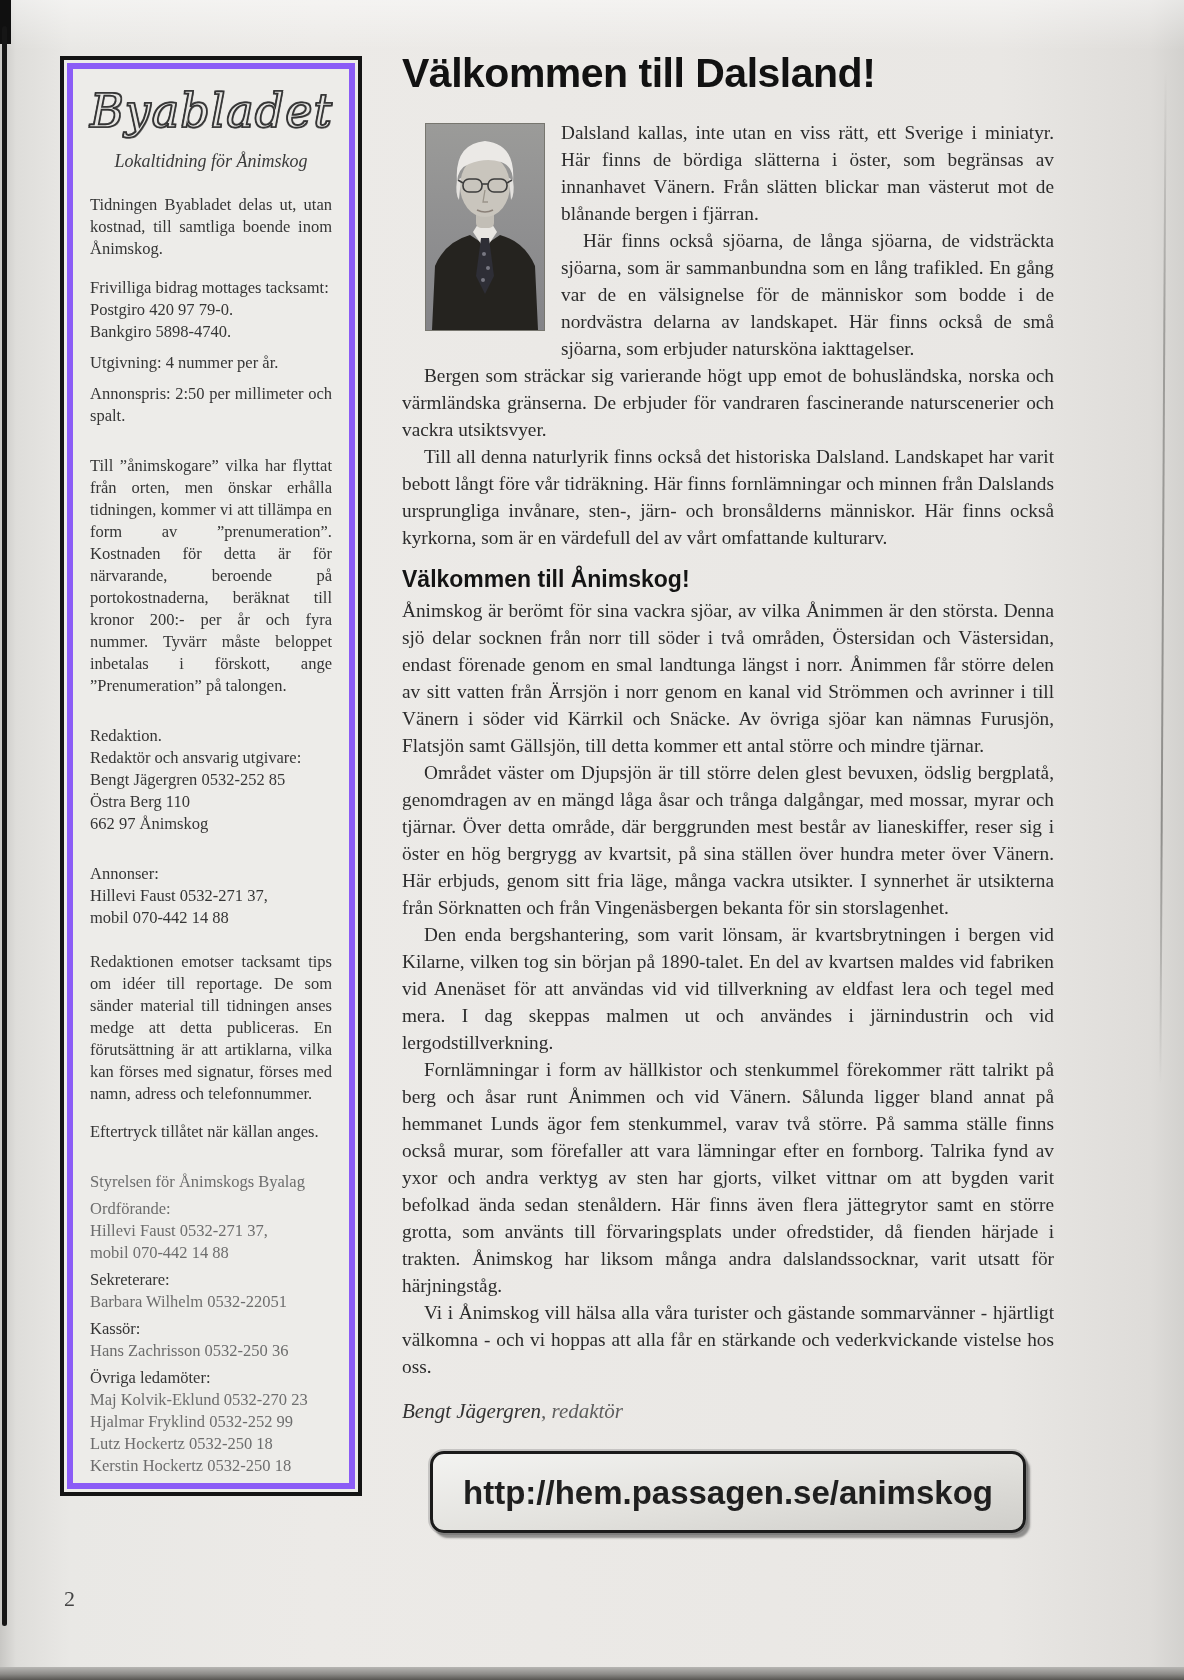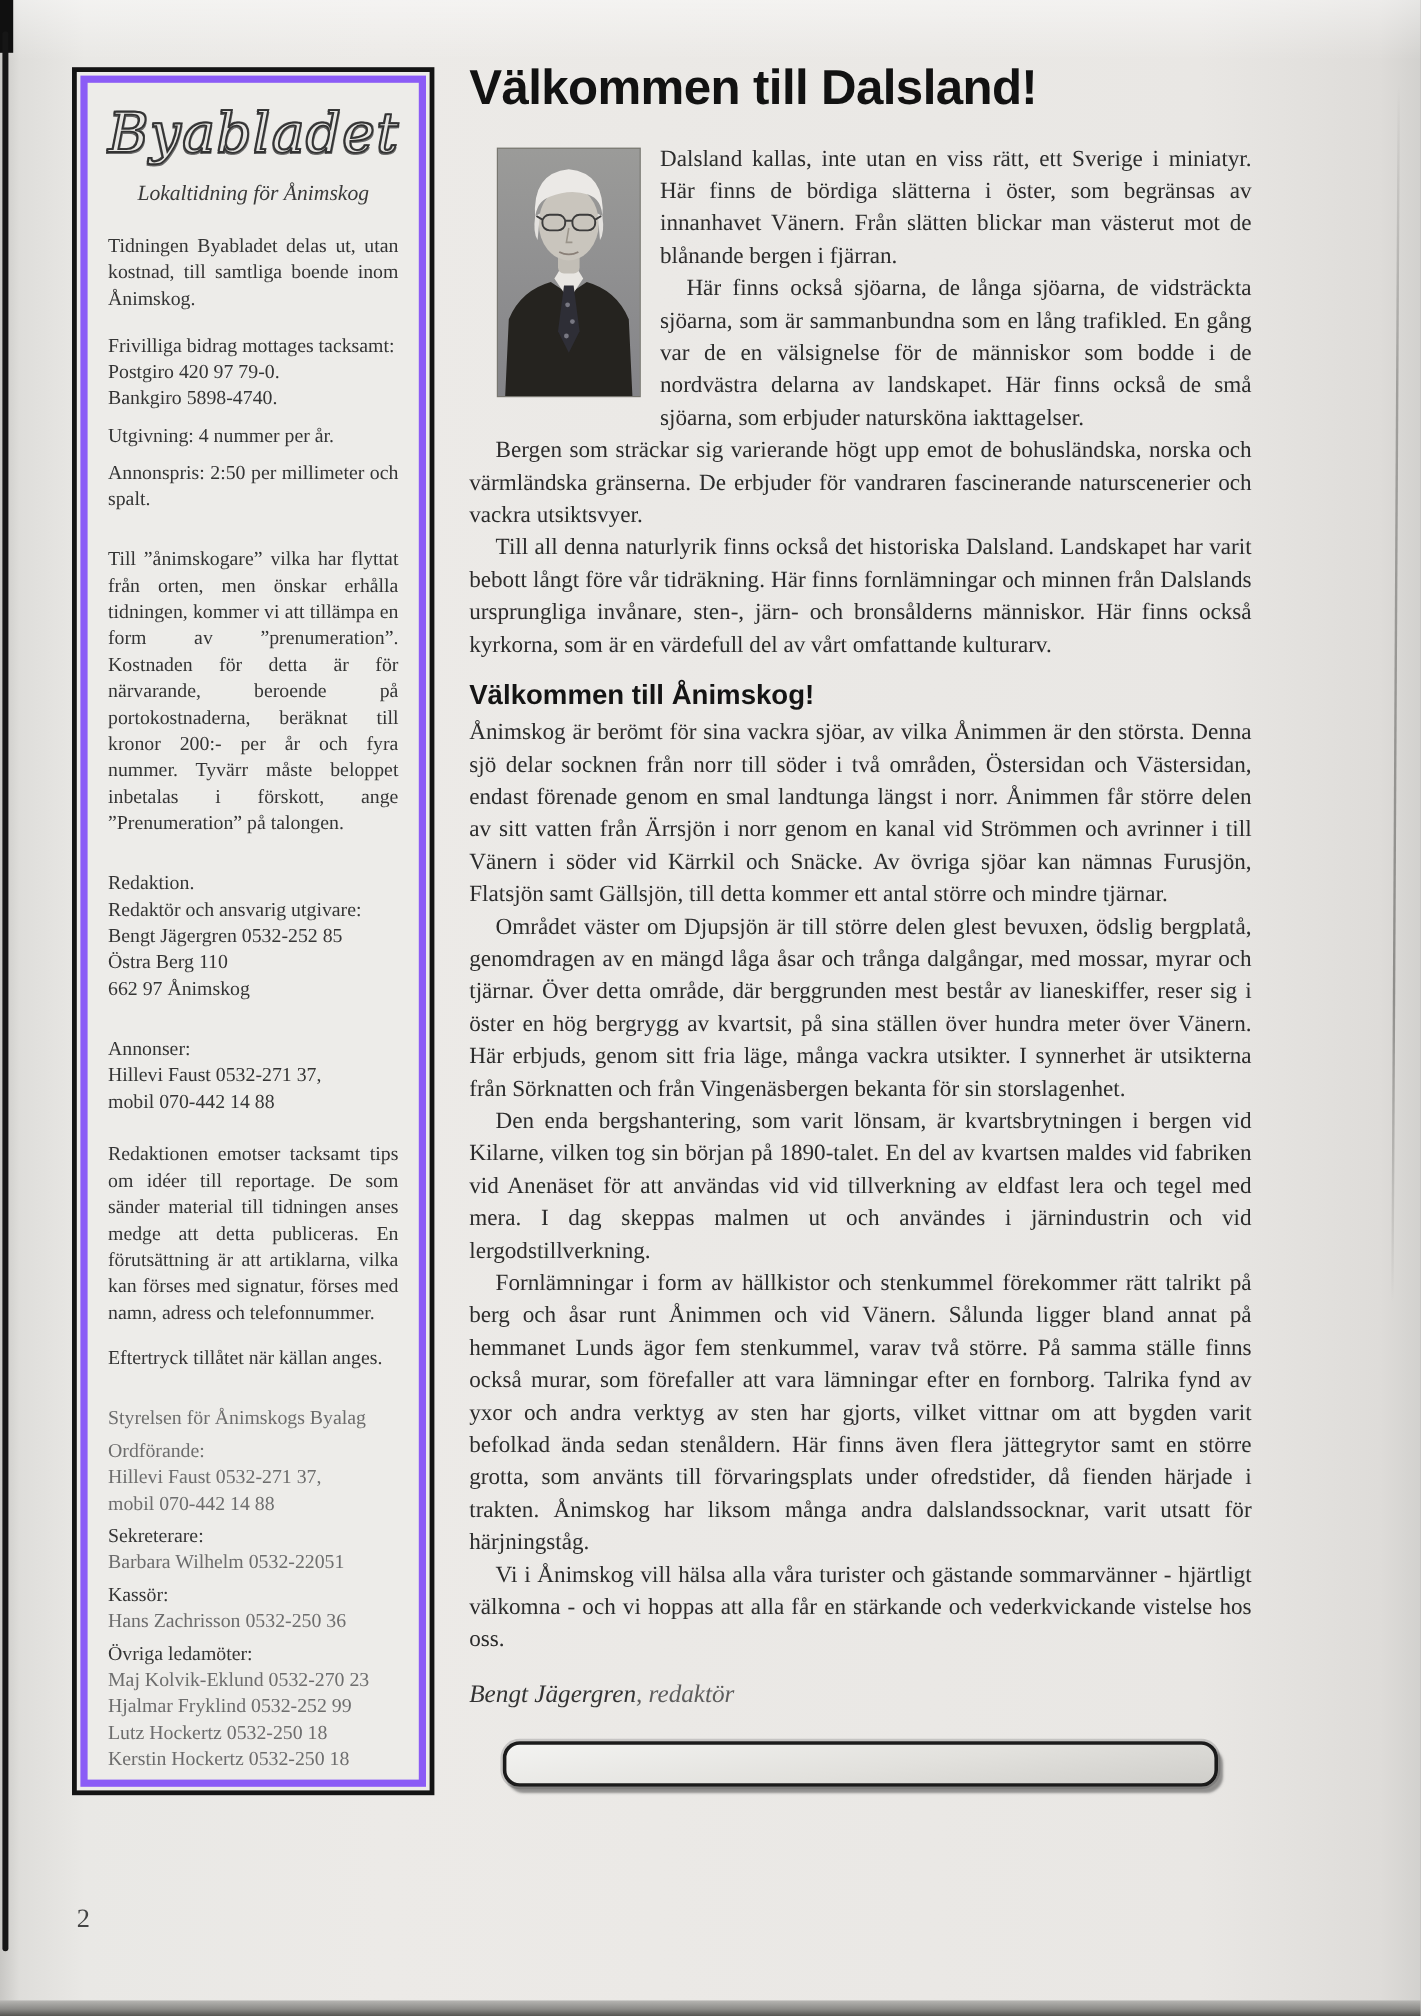--- a/index.html
+++ b/index.html
@@ -28,21 +28,21 @@
     -webkit-text-stroke:1.5px #333;
     text-shadow:1px 1px 0 #6a6a6a,-1px -1px 0 #4a4a4a,1px -1px 0 #555,-1px 1px 0 #555;}
   .tagline{margin-top:16px;text-align:center;font-style:italic;font-size:18px;color:#3a3a3a;}
   .sb{font-size:16.5px;line-height:22px;text-align:justify;color:#353535;}
   .sb-line{font-size:16.5px;line-height:22px;color:#353535;}
   .faded,.faded .sb-line{color:#6d6d6d;}
   .printer{font-size:14px;color:#14532d;margin-top:18px;}
   .mt-lg{margin-top:22px;} .mt-md{margin-top:28px;} .mt-sm{margin-top:9px;} .mt-xs{margin-top:5px;}
 
   
-  .main{position:absolute;left:391px;top:50px;width:652px;}
+  .main{position:absolute;left:402px;top:50px;width:652px;}
   .headline{margin:0 0 22px 0;font-family:"Liberation Sans",sans-serif;font-weight:bold;
     font-size:41px;letter-spacing:-.5px;color:#121212;}
   .art-body{font-size:19.3px;line-height:27px;text-align:justify;color:#2c2c2c;}
   .art-body p{margin:0;}
   .art-body p.ind{text-indent:22px;}
   .photo-frame{float:left;width:118px;height:206px;margin:5px 17px 7px 24px;
     background:#8f8f8d;box-shadow:0 0 0 1px #77766f;}
   .subhead{margin:15px 0 4px 0;font-family:"Liberation Sans",sans-serif;font-weight:bold;
     font-size:23px;color:#141414;}
   .signature{margin-top:18px;padding-right:110px;font-style:italic;font-size:21px;}
@@ -188,17 +188,18 @@
       <p class="ind">Den enda bergshantering, som varit lönsam, är kvartsbrytningen i bergen vid Kilarne, vilken tog sin början på 1890-talet. En del av kvartsen maldes vid fabriken vid Anenäset för att användas vid vid tillverkning av eldfast lera och tegel med mera. I dag skeppas malmen ut och användes i järnindustrin och vid lergodstillverkning.</p>
       <p class="ind">Fornlämningar i form av hällkistor och stenkummel förekommer rätt talrikt på berg och åsar runt Ånimmen och vid Vänern. Sålunda ligger bland annat på hemmanet Lunds ägor fem stenkummel, varav två större. På samma ställe finns också murar, som förefaller att vara lämningar efter en fornborg. Talrika fynd av yxor och andra verktyg av sten har gjorts, vilket vittnar om att bygden varit befolkad ända sedan stenåldern. Här finns även flera jättegrytor samt en större grotta, som använts till förvaringsplats under ofredstider, då fienden härjade i trakten. Ånimskog har liksom många andra dalslandssocknar, varit utsatt för härjningståg.</p>
       <p class="ind">Vi i Ånimskog vill hälsa alla våra turister och gästande sommarvänner - hjärtligt välkomna - och vi hoppas att alla får en stärkande och vederkvickande vistelse hos oss.</p>
 
       <div class="signature">
         <span class="sig-name">Bengt Jägergren</span><span class="sig-role">, redaktör</span>
       </div>
     </div>
 
     <div class="webbox">
+      <div class="webbox-l2">http://hem.passagen.se/animskog</div>
     </div>
   </main>
 
   <div class="page-number">2</div>
 </div>
 
 </body></html>

